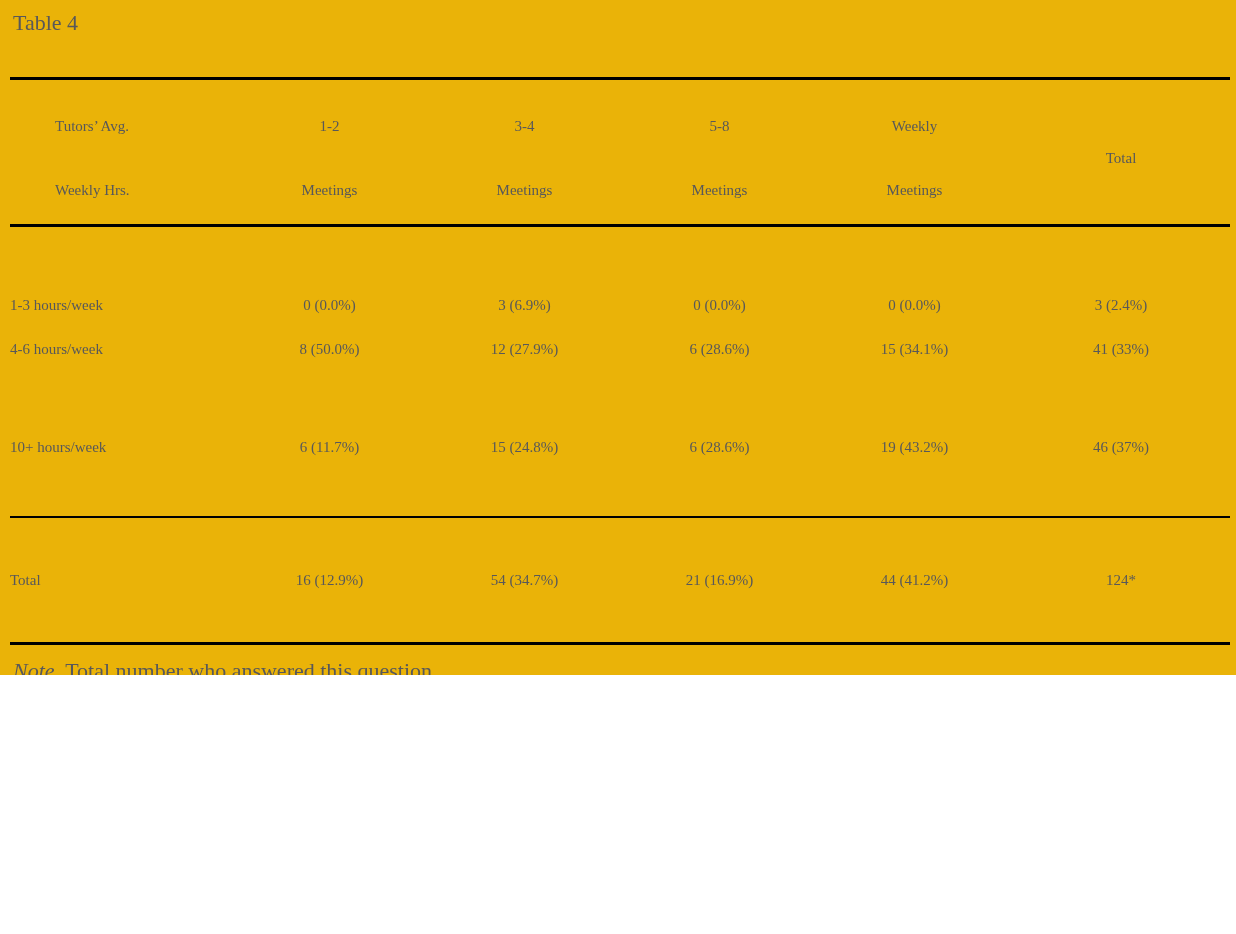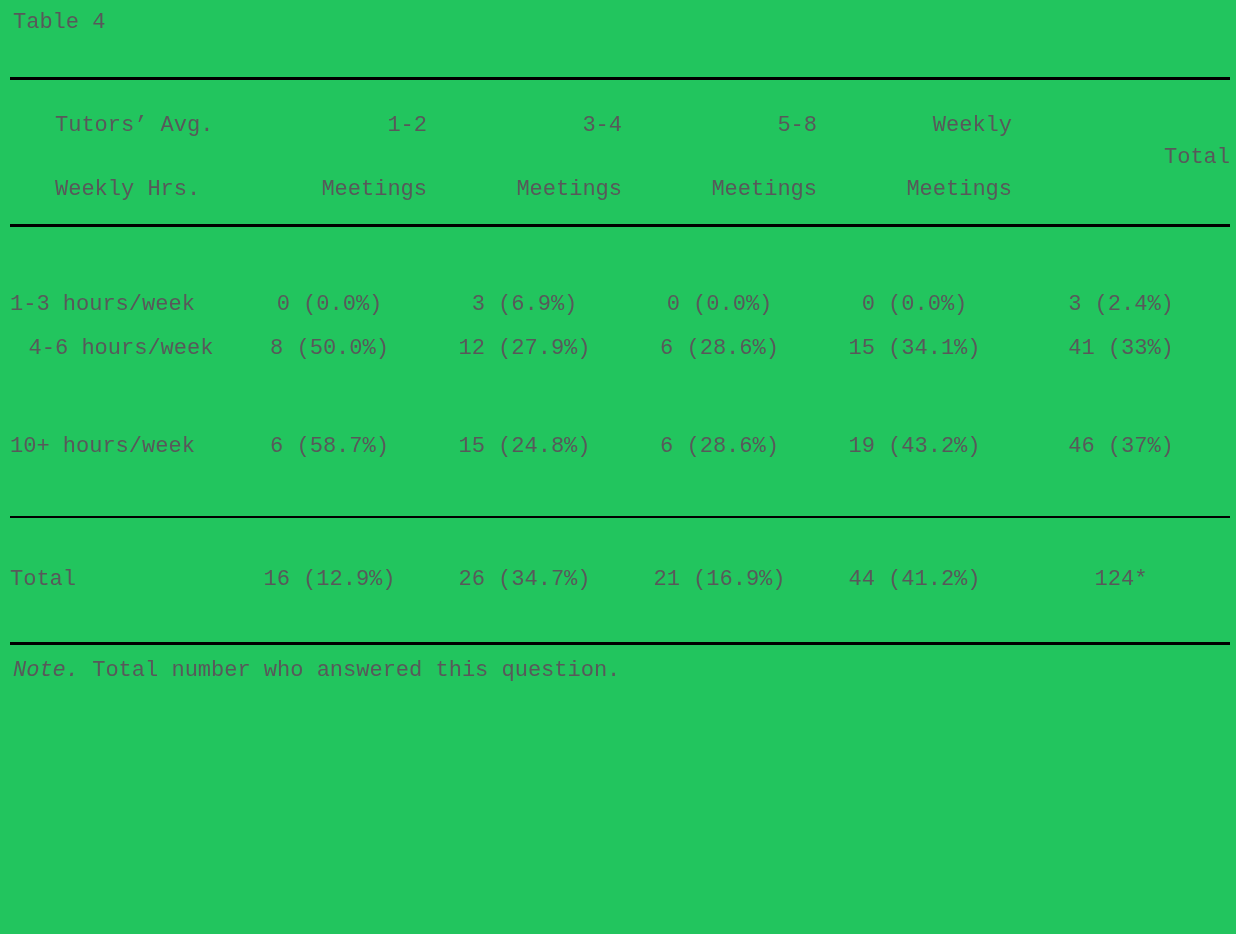--- a/index.html
+++ b/index.html
@@ -1,22 +1,22 @@
 <!DOCTYPE html>
 <html><head>
 <meta charset="utf-8">
 <style>
   * { margin: 0; padding: 0; box-sizing: border-box; }
   body { background: #ffffff; }
   .page {
     width: 1236px;
-    height: 934px;
-    background: #22c55e;
+    height: 675px;
+    background: #eab308;
     color: #58585a;
-    font-family: Liberation Mono, monospace;
+    font-family: Liberation Serif, serif;
     font-size: 22px;
     overflow: hidden;
     position: relative;
   }
   .table-label {
     padding: 10px 0 0 13px;
     line-height: 25px;
   }
   .caption {
     margin: 42px 0 0 13px;
@@ -30,29 +30,29 @@
     table-layout: fixed;
     border-top: 3px solid #000;
   }
   col.c-label { width: 222px; }
   col.c-data  { width: 195px; }
   col.c-total { width: 218px; }
   td {
     text-align: center;
     vertical-align: middle;
     line-height: 24px;
-    font-size: 22px;
+    font-size: 15px;
     color: #58585a;
   }
   td.lbl { text-align: left; padding-left: 4px; }
-  thead td { padding: 14px 0 2px 0; border-bottom: 3px solid #000; text-align: right; }
+  thead td { padding: 14px 0 2px 0; border-bottom: 3px solid #000; }
   thead td.lbl { padding-left: 45px; }
   thead .hline { line-height: 64px; }
   tbody tr.r1 td { padding: 66px 0 10px 0; }
-  tbody tr.r2 td { padding: 10px 0 10px 0; text-align: center; }
+  tbody tr.r2 td { padding: 10px 0 10px 0; }
   tbody tr.r3 td { padding: 62px 0 10px 0; }
   tbody tr.r4 td { padding: 64px 0 57px 0; }
   tr.total-row td {
     border-top: 2px solid #000;
     border-bottom: 3px solid #000;
     padding: 50px 0 50px 0;
   }
   .note {
     margin: 13px 12px 0 13px;
     line-height: 25px;
@@ -118,30 +118,30 @@
       <tr class="r2">
         <td class="lbl">4-6 hours/week</td>
         <td>8 (50.0%)</td>
         <td>12 (27.9%)</td>
         <td>6 (28.6%)</td>
         <td>15 (34.1%)</td>
         <td>41 (33%)</td>
       </tr>
       <tr class="r4">
         <td class="lbl">10+ hours/week</td>
-        <td>6 (58.7%)</td>
+        <td>6 (11.7%)</td>
         <td>15 (24.8%)</td>
         <td>6 (28.6%)</td>
         <td>19 (43.2%)</td>
         <td>46 (37%)</td>
       </tr>
       <tr class="total-row">
         <td class="lbl">Total</td>
         <td>16 (12.9%)</td>
-        <td>26 (34.7%)</td>
+        <td>54 (34.7%)</td>
         <td>21 (16.9%)</td>
         <td>44 (41.2%)</td>
         <td>124*</td>
       </tr>
     </tbody>
   </table>
 
   <div class="note">
     <span class="n-prefix">Note.</span><span> Total number who answered this question.</span>
   </div>

